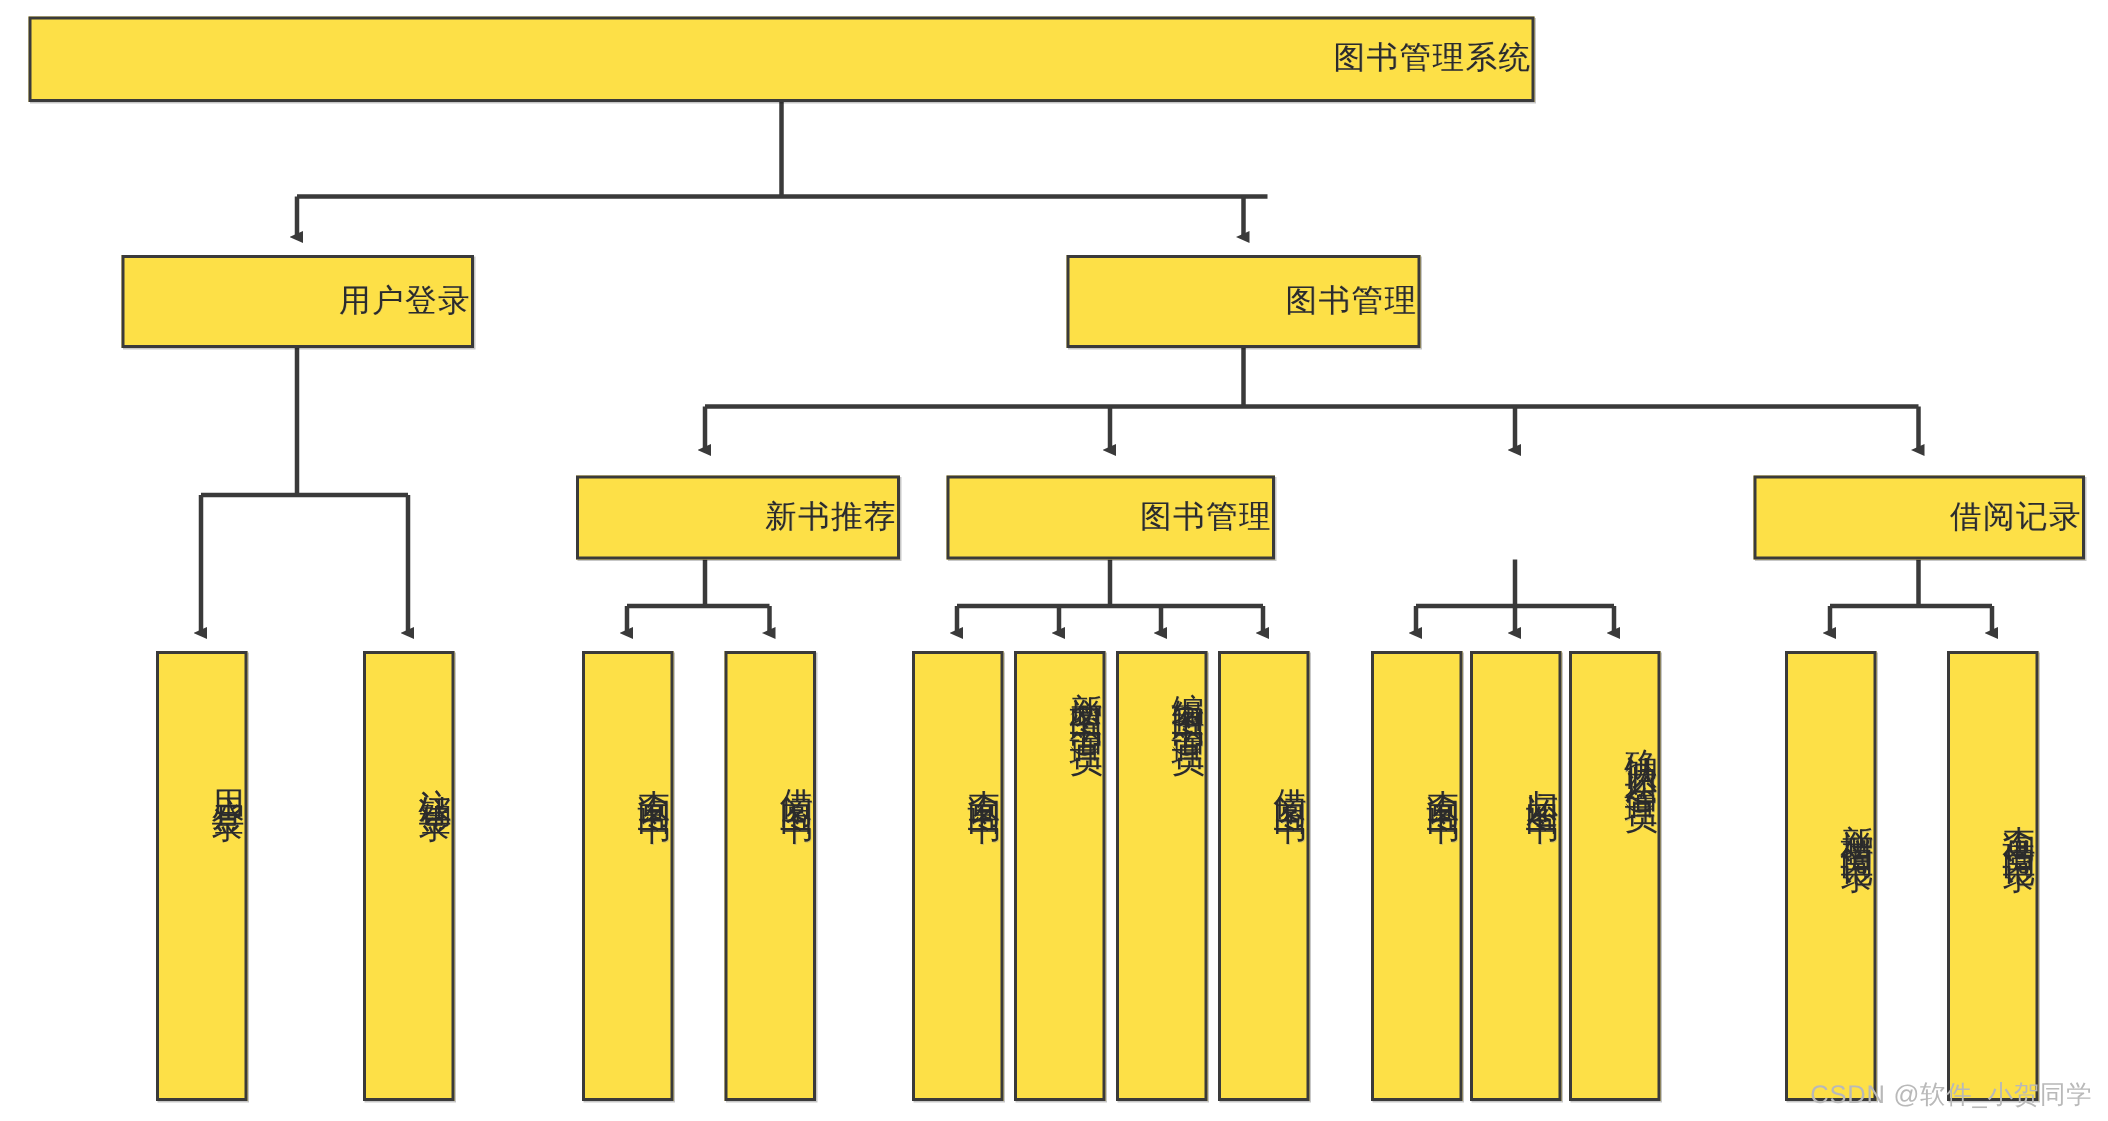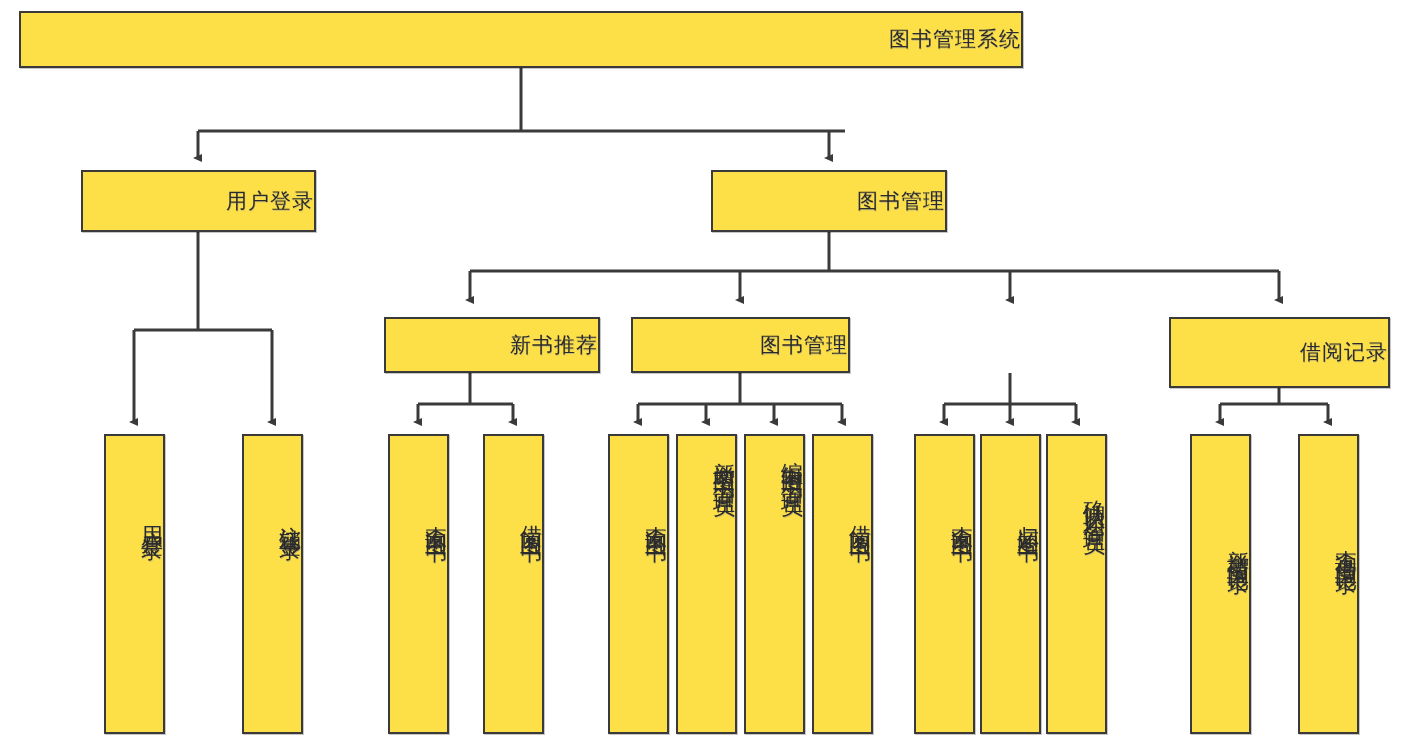--- a/index.html
+++ b/index.html
@@ -117,21 +117,21 @@
   <div class="node-box" style="left:711px;top:170px;width:236px;height:62px;">
     <span class="node-label">图书管理</span>
   </div>
 
   <div class="node-box" style="left:384px;top:317px;width:216px;height:56px;">
     <span class="node-label">新书推荐</span>
   </div>
   <div class="node-box" style="left:631px;top:317px;width:219px;height:56px;">
     <span class="node-label">图书管理</span>
   </div>
-  <div class="node-box" style="left:1169px;top:317px;width:221px;height:71px;">
+  <div class="node-box" style="left:1169px;top:317px;width:221px;height:56px;">
     <span class="node-label">借阅记录</span>
   </div>
 
   <div class="node-box vertical mid" style="left:104px;top:434px;width:61px;height:300px;">
     <span class="node-label">用户登录</span>
   </div>
   <div class="node-box vertical mid" style="left:242px;top:434px;width:61px;height:300px;">
     <span class="node-label">注销登录</span>
   </div>
 
@@ -165,14 +165,15 @@
     <span class="node-label">确认归还（管理员）</span>
   </div>
 
   <div class="node-box vertical midshort" style="left:1190px;top:434px;width:61px;height:300px;">
     <span class="node-label">新增借阅记录</span>
   </div>
   <div class="node-box vertical midshort" style="left:1298px;top:434px;width:61px;height:300px;">
     <span class="node-label">查询借阅记录</span>
   </div>
 
+  <div id="watermark">CSDN @软件_小贺同学</div>
 
 </div>
 
 </body></html>

